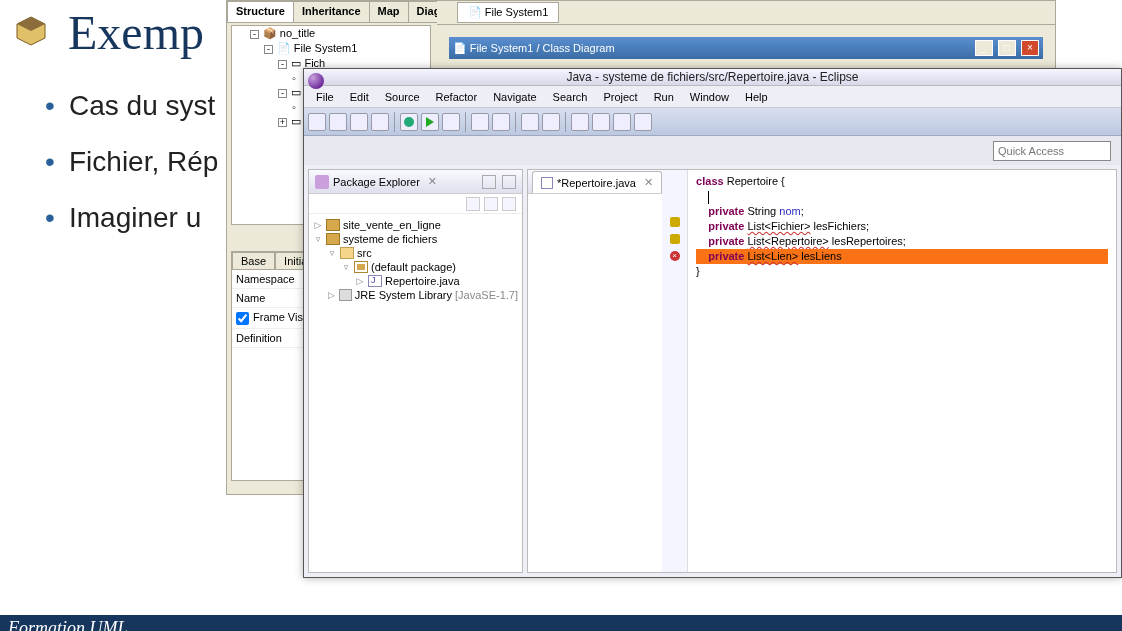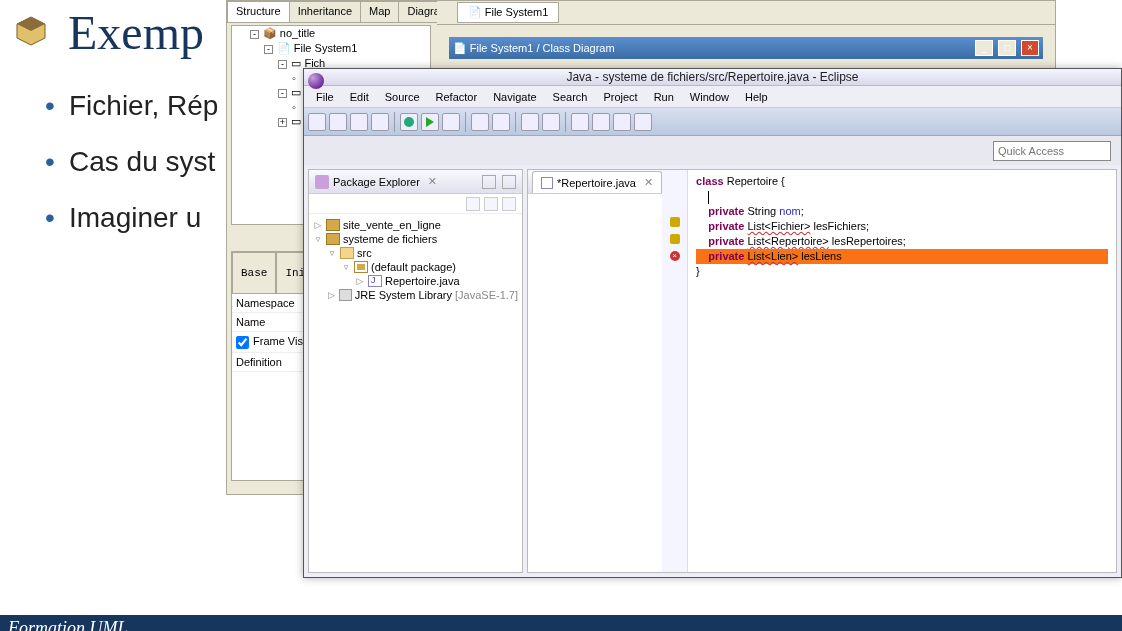--- a/index.html
+++ b/index.html
@@ -10,28 +10,28 @@
 .slide h1 { font-family:Georgia,serif; font-size:48px; font-weight:normal; color:#17365d; position:absolute; left:68px; top:5px; }
 .slide ul { position:absolute; left:45px; top:90px; list-style:none; }
 .slide ul li { font-family:"Segoe UI",Arial; font-size:28px; color:#222; margin-bottom:24px; padding-left:24px; position:relative; }
 .slide ul li::before { content:"•"; color:#2a6099; position:absolute; left:0; top:0; font-size:28px; }
 .footer { position:absolute; left:0; bottom:0; width:1122px; height:16px; background:#17365d; color:#fff; font-style:italic; font-family:Georgia,serif; font-size:18px; padding:3px 8px; }
 .logo { position:absolute; left:15px; top:15px; width:32px; height:32px; }
 
 
 .umlwin { position:absolute; left:226px; top:0; width:830px; height:495px; background:#ece9d8; border:1px solid #aca899; }
 .umlwin .tabs { height:22px; background:#ece9d8; border-bottom:1px solid #aca899; display:flex; }
-.umlwin .tabs .tab { padding:3px 8px; border:1px solid #aca899; border-bottom:none; background:#fff; margin-right:-1px; cursor:pointer; }
+.umlwin .tabs .tab { padding:3px 8px; border:1px solid #aca899; border-bottom:none; background:#fff; margin-right:-1px; cursor:pointer;font-weight:bold; }
 .umlwin .tabs .tab.inactive { background:#ece9d8; }
 .umlwin .tree { position:absolute; left:4px; top:24px; width:200px; height:200px; background:#fff; border:1px solid #aca899; overflow:hidden; }
 .umlwin .tree .node { padding:1px 2px 1px 18px; white-space:nowrap; }
 .umlwin .tree .node .exp { display:inline-block; width:9px; height:9px; border:1px solid #888; text-align:center; line-height:7px; font-size:9px; margin-right:4px; }
 .umlwin .props { position:absolute; left:4px; top:250px; width:200px; height:230px; background:#fff; border:1px solid #aca899; }
 .umlwin .props .ptabs { display:flex; background:#ece9d8; }
-.umlwin .props .ptabs .pt { padding:14px 8px; border:1px solid #aca899;font-family:Liberation Mono, monospace; }
+.umlwin .props .ptabs .pt { padding:2px 8px; border:1px solid #aca899; }
 .umlwin .props .row { padding:3px 4px; border-bottom:1px solid #eee; }
 .umlwin .props input[type=checkbox]{ vertical-align:middle; margin-right:4px; }
 .umlwin .diagarea { position:absolute; left:210px; top:0; right:0; bottom:0; background:#ece9d8; }
 .umlwin .diagarea .filetab { height:24px; background:#ece9d8; border-bottom:1px solid #aca899; display:flex; align-items:center; }
 .umlwin .diagarea .filetab .ft { padding:3px 10px; border:1px solid #aca899; background:#fff; margin-left:20px; }
 .umlwin .diagarea .titlebar { height:22px; background:linear-gradient(#5a8ed0,#3b6ea5); color:#fff; display:flex; align-items:center; justify-content:space-between; padding:0 4px; margin:12px; }
 .umlwin .diagarea .winbtns span { display:inline-block; width:18px; height:16px; background:#ece9d8; border:1px solid #fff; margin-left:2px; text-align:center; line-height:14px; font-size:10px; }
 .umlwin .diagarea .winbtns .close { background:#d04a2b; color:#fff; }
 .umlwin .diagarea .toolbar2 { height:24px; background:#ece9d8; border:1px solid #aca899; margin:0 4px; display:flex; align-items:center; gap:6px; padding:0 4px; }
 .umlwin .diagarea .toolbar2 span { width:16px; height:16px; background:#ddd; border:1px solid #bbb; }
@@ -95,22 +95,22 @@
 </head>
 <body>
 
 <div class="slide">
   <svg class="logo" viewBox="0 0 32 32">
       <polygon points="16,2 30,9 30,23 16,30 2,23 2,9" fill="#e0c068" stroke="#7a5c20"></polygon>
       <polygon points="16,2 30,9 16,16 2,9" fill="#8a6d3b"></polygon>
     </svg>
   <h1>Exemp</h1>
   <ul>
+    <li>Cas du syst</li>
     <li>Fichier, Rép</li>
-    <li>Cas du syst</li>
     <li>Imaginer u</li>
   </ul>
   <div class="footer">Formation UML</div>
 </div>
 
 <div class="umlwin">
   <div class="tabs">
     <div class="tab">Structure</div>
     <div class="tab inactive">Inheritance</div>
     <div class="tab inactive">Map</div>

